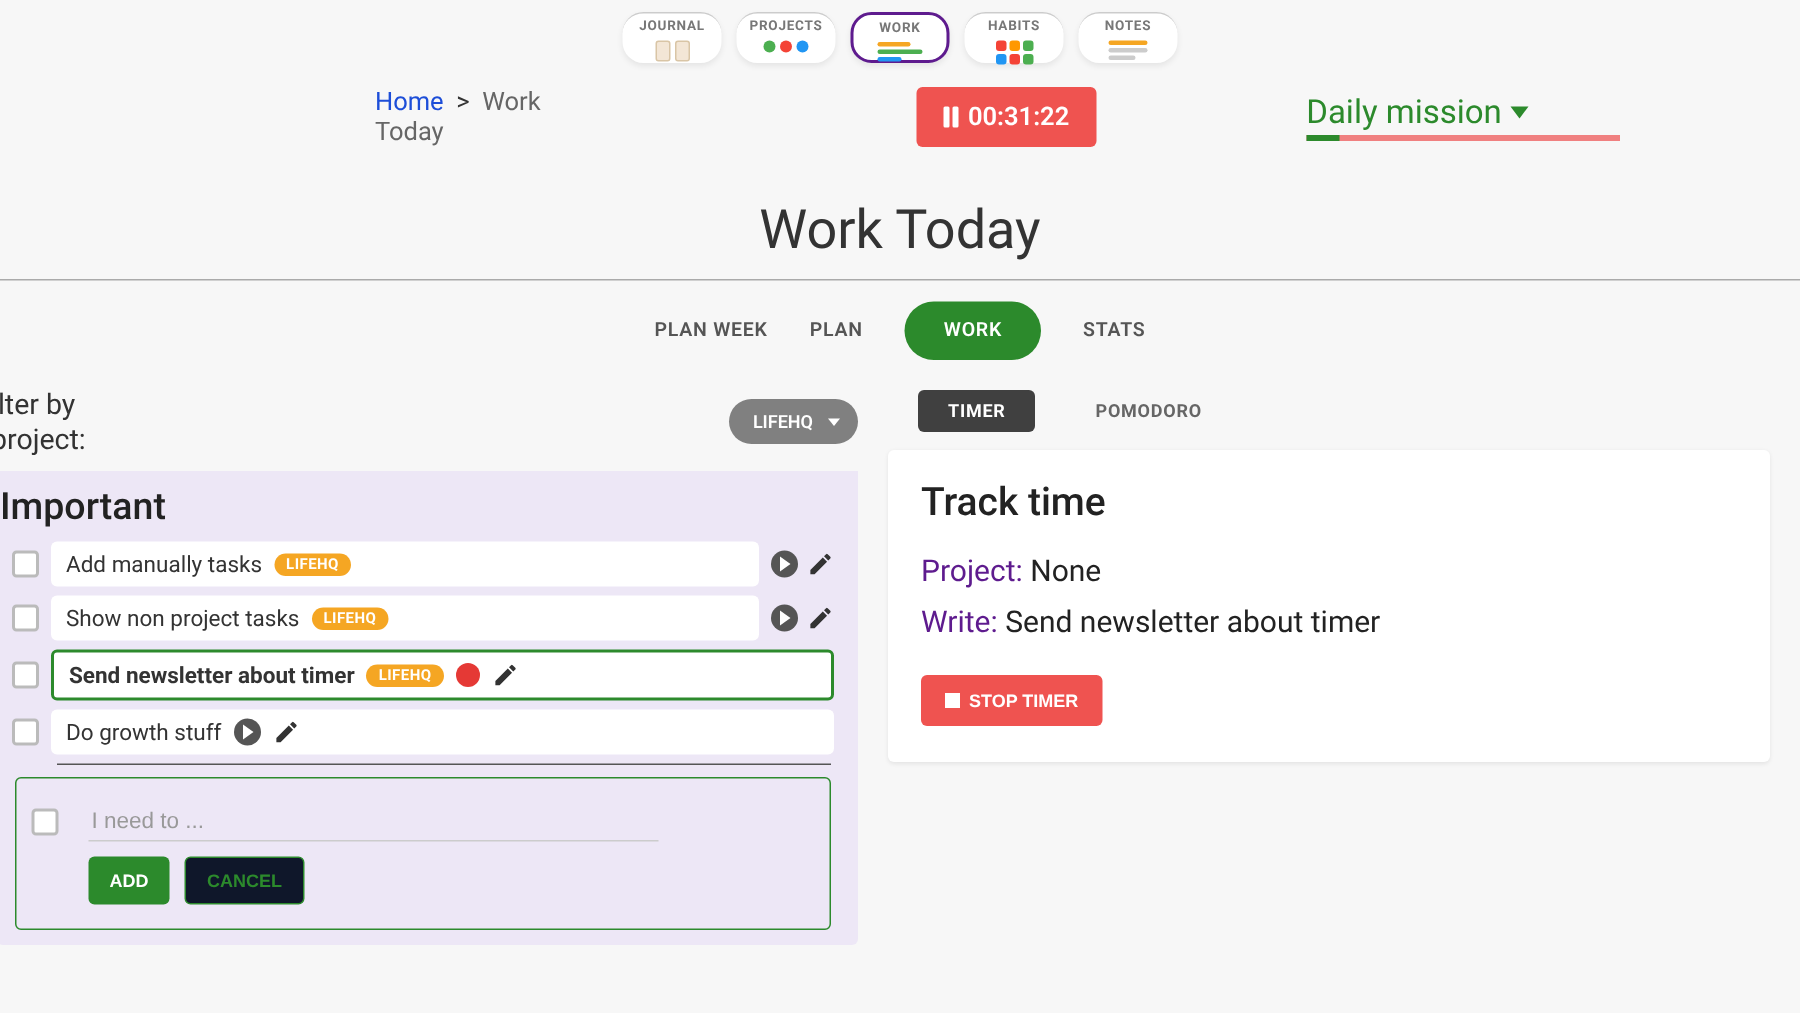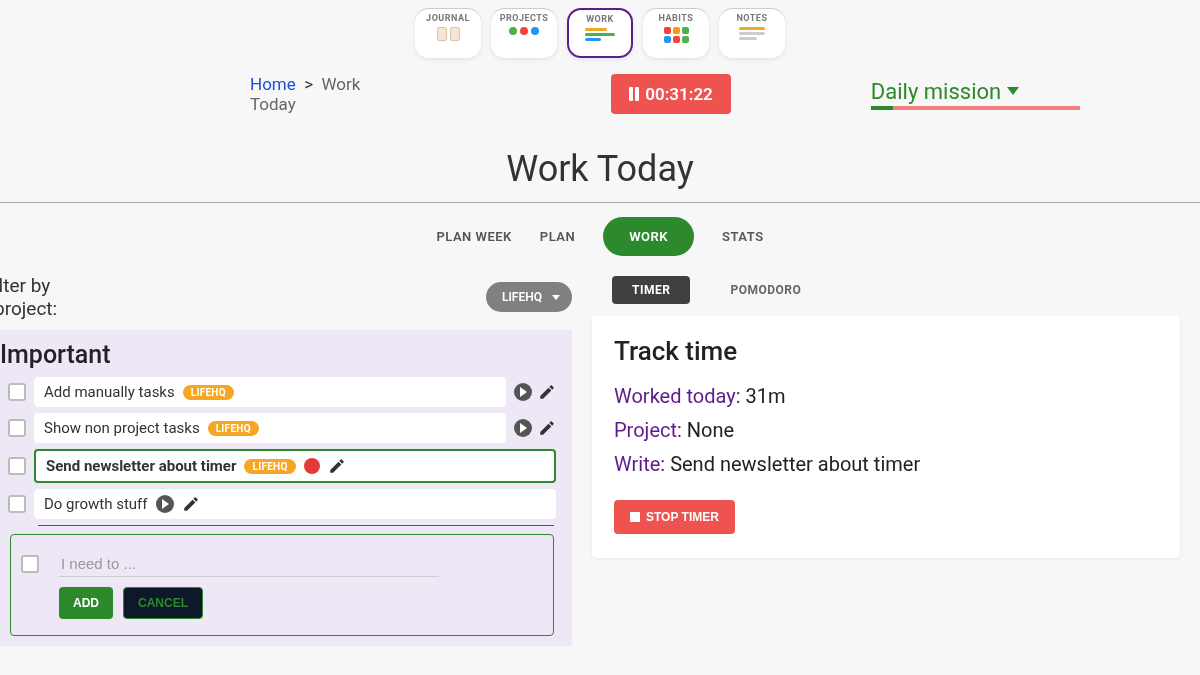--- a/index.html
+++ b/index.html
@@ -1,19 +1,19 @@
 <!DOCTYPE html>
 <html><head>
 <meta charset="utf-8">
 <style>
 * { box-sizing: border-box; margin: 0; padding: 0; }
 body { font-family: -apple-system, BlinkMacSystemFont, "Segoe UI", Roboto, Arial, sans-serif; background: #f7f7f7; width:1200px; height:675px; overflow:hidden; }
 
 .top-nav { display:flex; justify-content:center; gap:10px; padding:8px 0 6px; }
-.nav-card { background:#fff; border-radius:14px; width:66px; height:50px; box-shadow:0 2px 4px rgba(0,0,0,0.08); display:flex; flex-direction:column; align-items:center; padding:4px 6px 6px; position:relative; cursor:pointer; border-top:1px solid #ccc; }
+.nav-card { background:#fff; border-radius:14px; width:66px; height:34px; box-shadow:0 2px 4px rgba(0,0,0,0.08); display:flex; flex-direction:column; align-items:center; padding:4px 6px 6px; position:relative; cursor:pointer; border-top:1px solid #ccc; }
 .nav-card.active { border:2px solid #5e1b8e; }
 .nav-label { font-size:9px; font-weight:700; color:#777; letter-spacing:0.5px; }
 .nav-icon { margin-top:4px; display:flex; gap:3px; }
 .nav-icon.journal { flex-direction:row; }
 .nav-icon.journal div { width:10px; height:14px; background:#f3e6d6; border:1px solid #d9c5a6; border-radius:2px; }
 .nav-icon.projects div { width:8px; height:8px; border-radius:50%; }
 .nav-icon.work { flex-direction:column; gap:2px; align-items:flex-start; }
 .nav-icon.work div { height:3px; border-radius:2px; }
 .nav-icon.habits { flex-wrap:wrap; width:30px; gap:2px; justify-content:center;}
 .nav-icon.habits div { width:7px; height:7px; border-radius:2px; }
@@ -235,24 +235,20 @@
   </div>
 
   <div class="right-col">
     <div class="mode-tabs">
       <div class="mode-tab active">TIMER</div>
       <div class="mode-tab">POMODORO</div>
     </div>
     <div class="track-card">
       <h3>Track time</h3>
       <div class="track-row">
-        <span class="lbl">Worked today:</span>
-        <span class="val">31m</span>
-      </div>
-      <div class="track-row">
         <span class="lbl">Project:</span>
         <span class="val">None</span>
       </div>
       <div class="track-row">
         <span class="lbl">Write:</span>
         <span class="val">Send newsletter about timer</span>
       </div>
       <button class="stop-btn">
         <span class="stop-sq"></span>
         <span>STOP TIMER</span>

